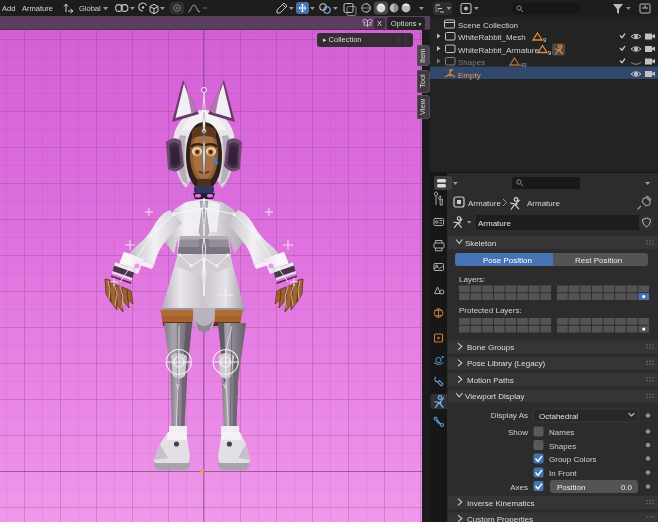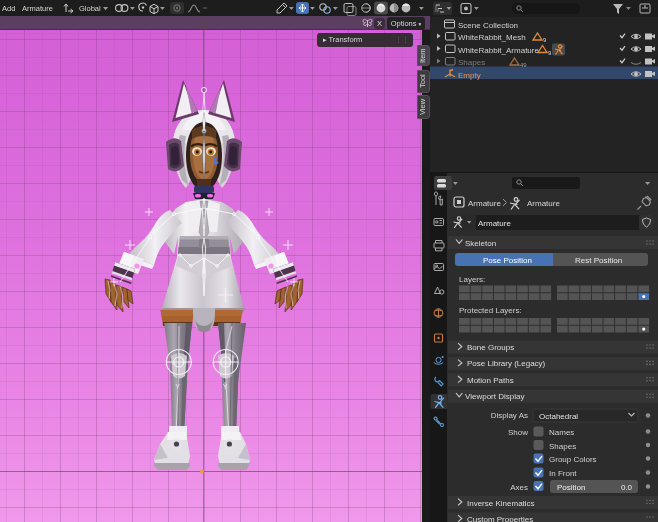--- a/index.html
+++ b/index.html
@@ -353,21 +353,21 @@
 <div id="hdr2" class="abs"></div>
 <svg class="abs" style="left:361px;top:17px" width="13" height="12" viewBox="0 0 13 12">
   <g stroke="#d0b8d0" stroke-width="1" fill="none">
     <path d="M6.5,3 v7 M6.5,4.5 c-1.5,-2.5 -4.5,-3 -4.5,-0.5 c0,1.5 1.5,2 2.5,1.5 c-2,0.5 -2.5,3 -0.5,3 c1.2,0 2,-1 2.5,-2"></path>
     <path d="M6.5,4.5 c1.5,-2.5 4.5,-3 4.5,-0.5 c0,1.5 -1.5,2 -2.5,1.5 c2,0.5 2.5,3 0.5,3 c-1.2,0 -2,-1 -2.5,-2"></path>
   </g>
 </svg>
 <div class="abs" style="left:374px;top:18px;width:11px;height:11px;background:rgba(25,25,25,.5);border-radius:3px;color:#ddd;font-size:7.5px;text-align:center;line-height:11px;">X</div>
 <div class="abs" style="left:387px;top:16.5px;width:38px;height:13px;background:#232323;border-radius:3px;color:#d8d8d8;font-size:7.5px;text-align:center;line-height:13px;">Options <span style="font-size:5.5px">▾</span></div>
 
-<div id="tpanel" class="abs"><span style="margin-left:6px;font-size:7px">▸</span> <span>Transform</span><span style="float:right;margin-right:4px;color:#777;font-size:7px">⋮⋮</span></div>
+<div id="tpanel" class="abs"><span style="margin-left:6px;font-size:7px">▸</span> <span>Collection</span><span style="float:right;margin-right:4px;color:#777;font-size:7px">⋮⋮</span></div>
 <div class="abs" style="left:421.5px;top:30px;width:8.5px;height:492px;background:#1b1b1b;"></div>
 <div class="vtab" style="top:45px;height:21px;background:#4a4550">Item</div>
 <div class="vtab" style="top:70px;height:23px">Tool</div>
 <div class="vtab" style="top:95px;height:24px">View</div>
 
 <div id="outl" class="abs"></div>
 <div id="outlhdr" class="abs"></div>
 
 <svg class="abs" style="left:430px;top:0" width="228" height="17" viewBox="0 0 228 17">
   <rect x="3" y="2" width="19" height="13" rx="2.5" fill="#2e2e2e"></rect>

